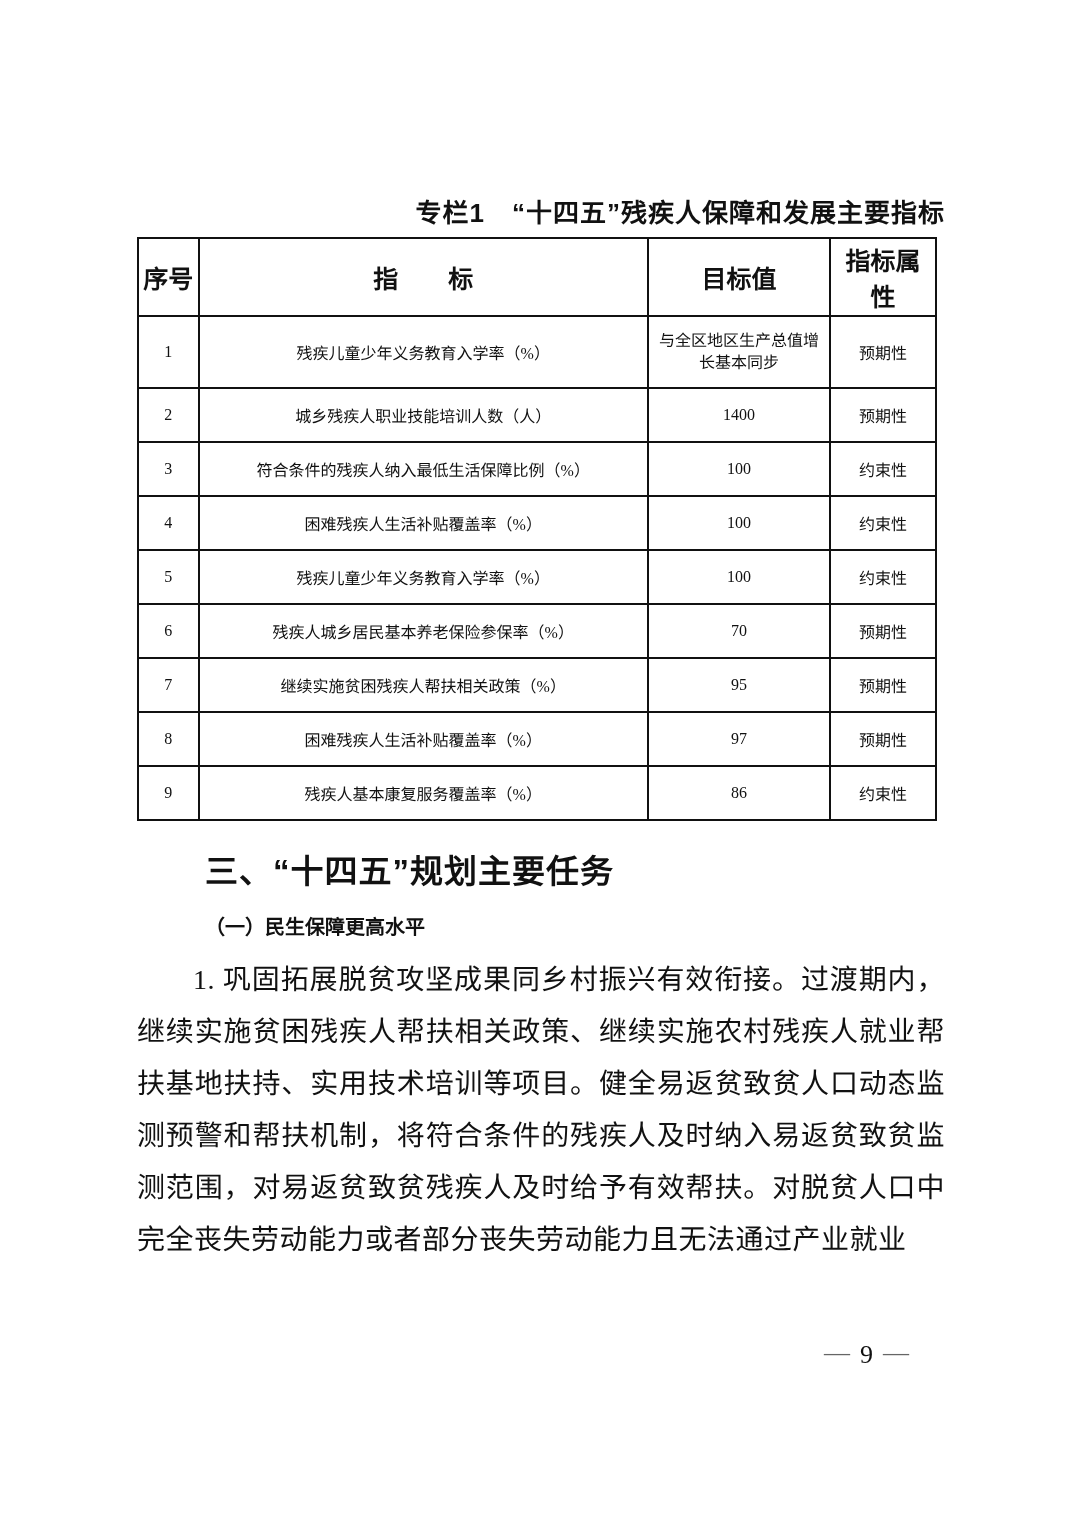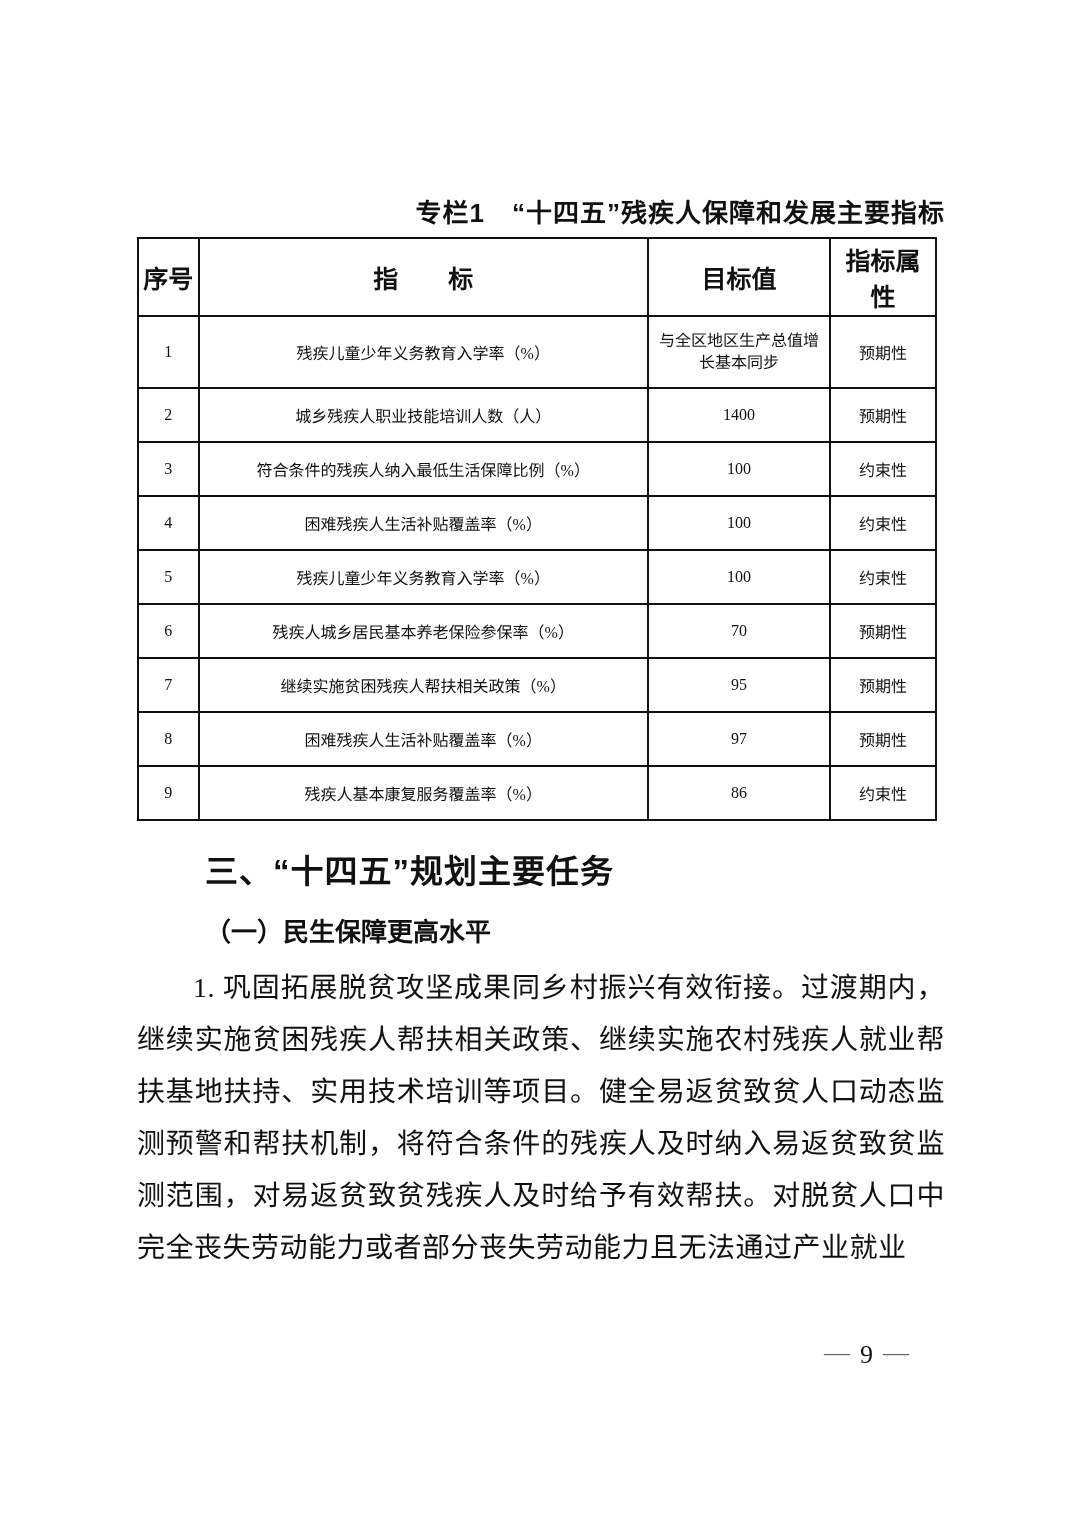--- a/index.html
+++ b/index.html
@@ -65,21 +65,21 @@
     font-family: "Liberation Sans", sans-serif;
     font-weight: bold;
     font-size: 33px;
     letter-spacing: 1px;
   }
   .sec-subheading {
     margin-top: 18px;
     padding-left: 68px;
     font-family: "Liberation Serif", serif;
     font-weight: bold;
-    font-size: 26px;
+    font-size: 20px;
   }
   .body-paragraph {
     margin-top: 14px;
     font-size: 28px;
     line-height: 52px;
     text-align: justify;
     text-indent: 2em;
     letter-spacing: 0.5px;
   }
   .page-footer {

